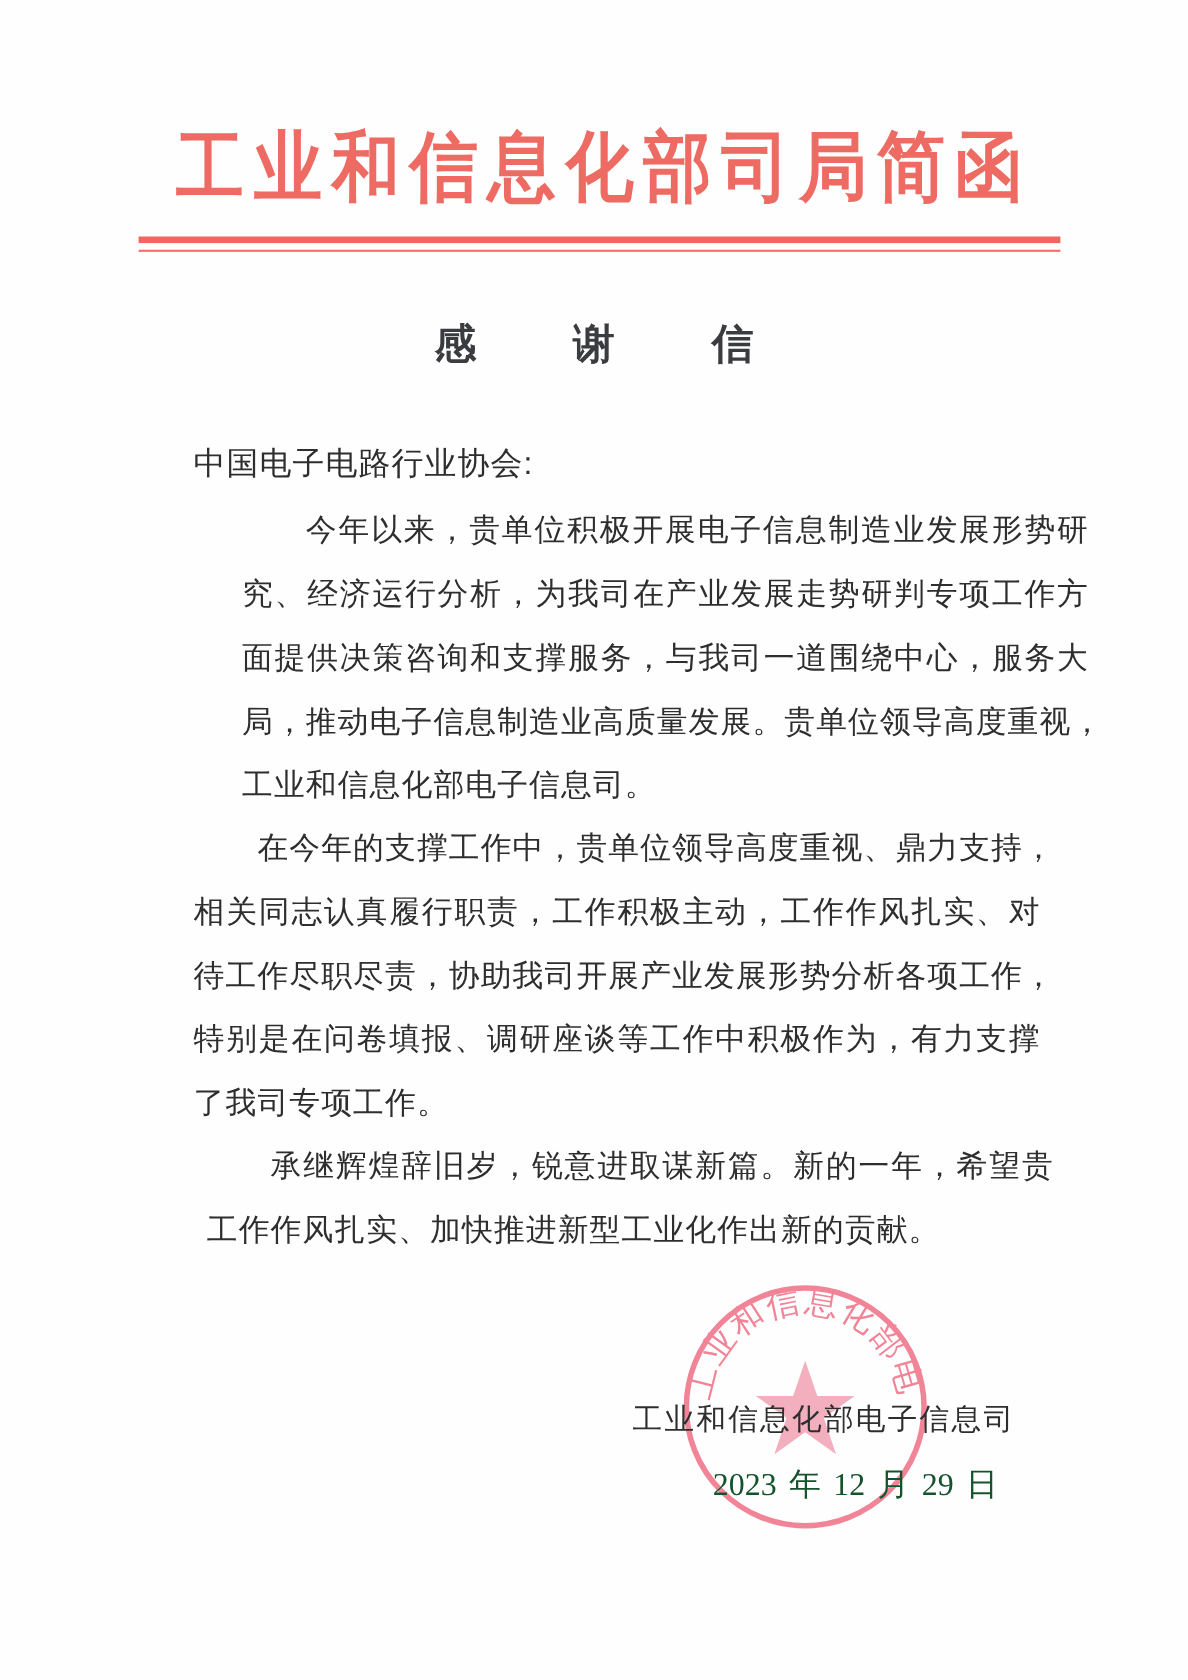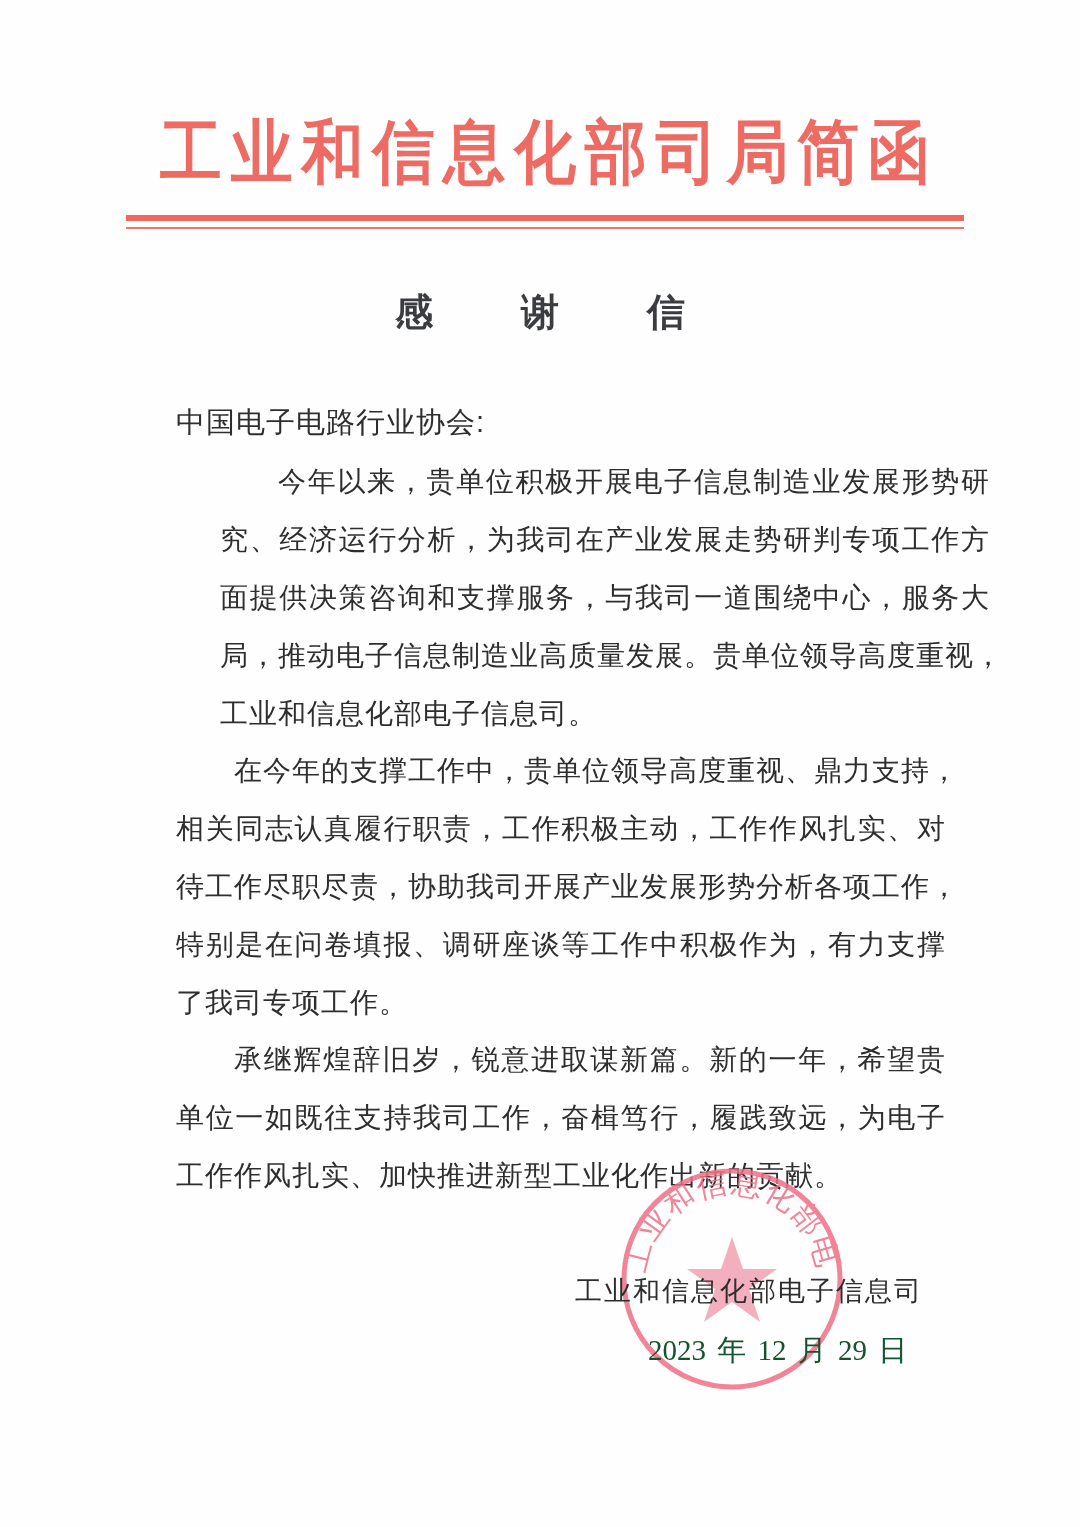--- a/index.html
+++ b/index.html
@@ -95,21 +95,21 @@
       line-height: 58px;
       white-space: nowrap;
       text-align: justify;
       text-align-last: justify;
       letter-spacing: 1px;
     }
     .line.last { text-align-last: left; }
     .line.indent { padding-left: 58px; }
     .p1 { top: 453px; margin-left: 44px; }
     .p2 { top: 742px; }
-    .p3 { top: 1031px; }
+    .p3 { top: 1031px; margin-left: 12px; }
     .signature {
       position: absolute;
       left: 575px;
       top: 1271px;
       font-family: "DejaVu Sans", sans-serif;
       font-size: 27px;
       line-height: 40px;
       color: #2e2e2e;
       letter-spacing: 2px;
       z-index: 3;
@@ -176,21 +176,20 @@
   <div class="para p2">
     <div class="line indent">在今年的支撑工作中，贵单位领导高度重视、鼎力支持，</div>
     <div class="line">相关同志认真履行职责，工作积极主动，工作作风扎实、对</div>
     <div class="line">待工作尽职尽责，协助我司开展产业发展形势分析各项工作，</div>
     <div class="line">特别是在问卷填报、调研座谈等工作中积极作为，有力支撑</div>
     <div class="line last">了我司专项工作。</div>
   </div>
 
   <div class="para p3">
     <div class="line indent">承继辉煌辞旧岁，锐意进取谋新篇。新的一年，希望贵</div>
-    <div class="line">单位一如既往支持我司工作，奋楫笃行，履践致远，为电子</div>
     <div class="line last">工作作风扎实、加快推进新型工业化作出新的贡献。</div>
   </div>
 
   <svg class="seal" viewBox="0 0 228 228" xmlns="http://www.w3.org/2000/svg">
     <defs>
       <path id="sealArc" d="M 114 114 m -86 0 a 86 86 0 1 1 172 0"></path>
     </defs>
     <circle cx="114" cy="114" r="108" fill="none" stroke="#ef6f86" stroke-width="5"></circle>
     <text font-family="DejaVu Serif, serif" font-size="30" fill="#ef6f86" letter-spacing="2">
       <textPath href="#sealArc" startOffset="2%">工业和信息化部电子信息司</textPath>

